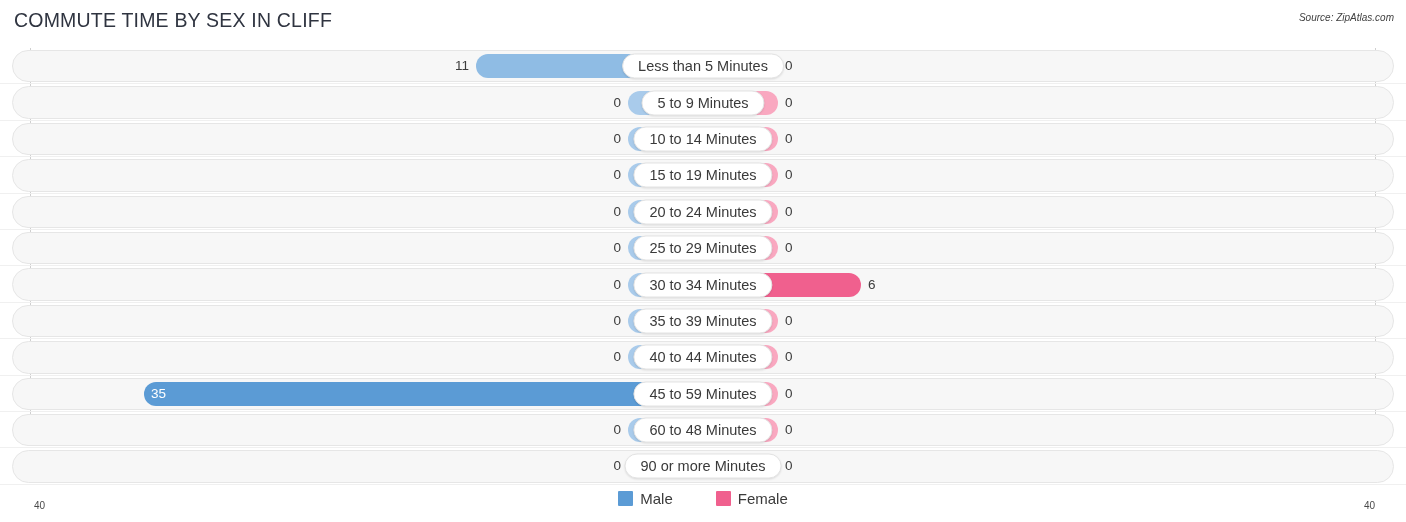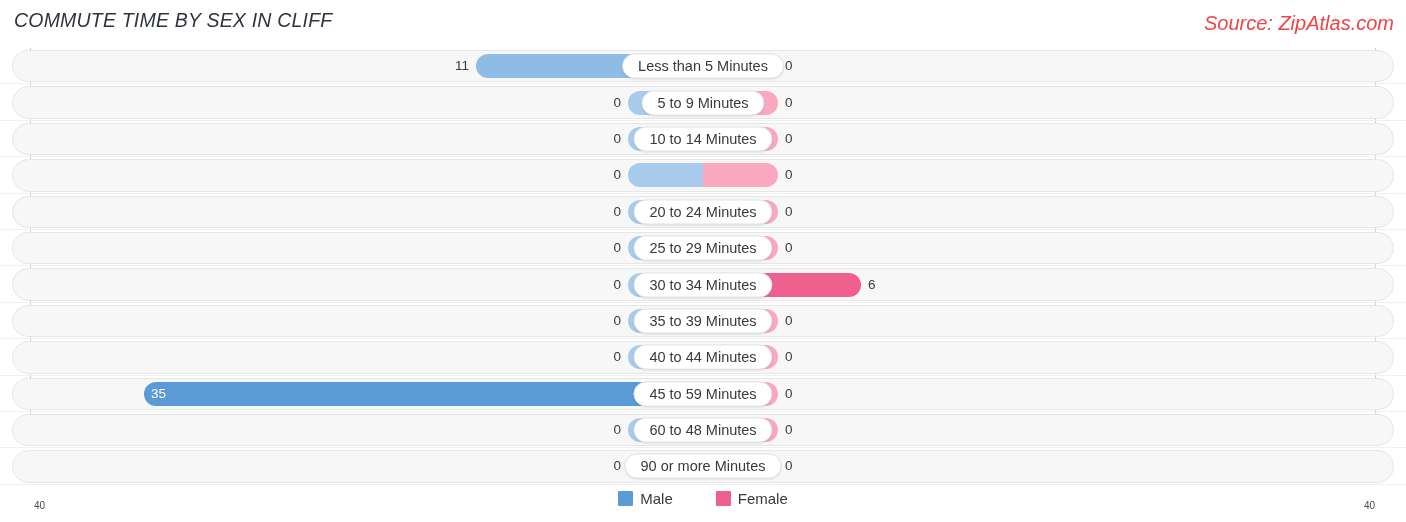--- a/index.html
+++ b/index.html
@@ -18,28 +18,27 @@
 
   
   #chart-title {
     position: absolute;
     left: 14px; top: 9px;
     font-size: 19.5px;
     font-weight: 400;
     letter-spacing: .2px;
     color: #2f3440;
     white-space: nowrap;
+  }
+  #source-label {
+    position: absolute;
+    right: 12px; top: 12px;
+    font-size: 10px;
     font-style: italic;
-  }
-  #source-label {
-    position: absolute;
-    right: 12px; top: 12px;
-    font-size: 20px;
-    font-style: italic;
-    color: #ef4444;
+    color: #404040;
     white-space: nowrap;
   }
 
   
   #plot {
     position: absolute;
     left: 0; top: 48px;
     width: 1406px;
     height: 438px;
   }
@@ -194,20 +193,21 @@
           <div class="val right" style="margin-left: 82px;">0</div>
           <div class="cat-label">10 to 14 Minutes</div>
           <div class="row-sep"></div>
         </div>
         <div class="row">
           <div class="track"></div>
           <div class="bar male" style="width: 75px;"></div>
           <div class="bar female" style="width: 75px;"></div>
           <div class="val left" style="margin-right: 82px;">0</div>
           <div class="val right" style="margin-left: 82px;">0</div>
+          <div class="cat-label">15 to 19 Minutes</div>
           <div class="row-sep"></div>
         </div>
         <div class="row">
           <div class="track"></div>
           <div class="bar male" style="width: 75px;"></div>
           <div class="bar female" style="width: 75px;"></div>
           <div class="val left" style="margin-right: 82px;">0</div>
           <div class="val right" style="margin-left: 82px;">0</div>
           <div class="cat-label">20 to 24 Minutes</div>
           <div class="row-sep"></div>

